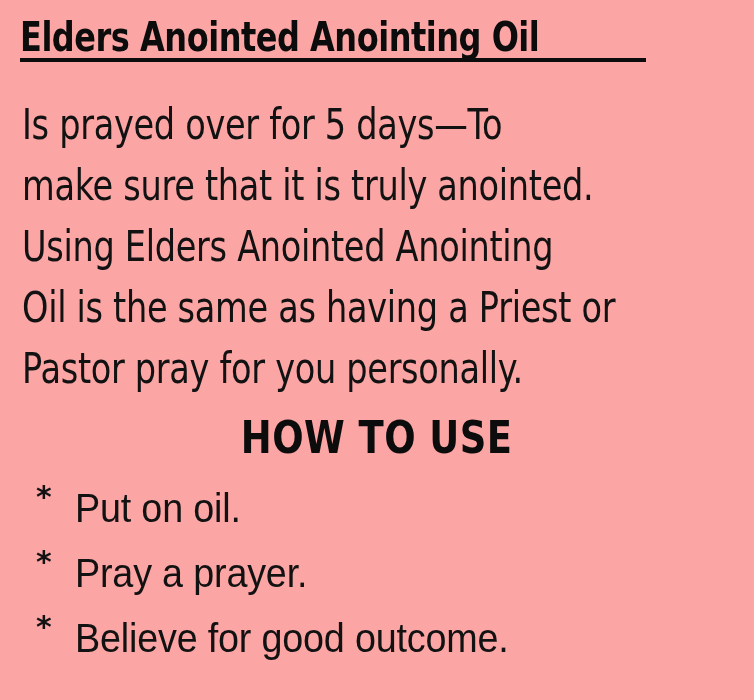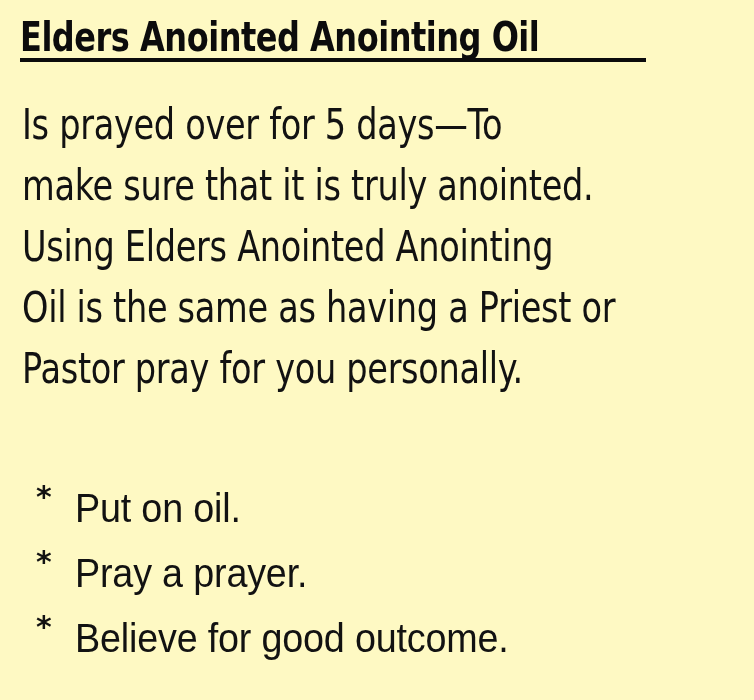--- a/index.html
+++ b/index.html
@@ -13,21 +13,21 @@
     overflow: hidden;
     font-family: "Liberation Sans", sans-serif;
     color: #111111;
     -webkit-font-smoothing: antialiased;
   }
 
   #page {
     position: relative;
     width: 754px;
     height: 700px;
-    background: #fef9c3;
+    background: #fca5a5;
   }
 
   
   .title-block {
     position: absolute;
     left: 20px;
     top: 14px;
     width: 700px;
   }
   .title-text {
@@ -137,20 +137,23 @@
   </div>
 
   <div class="paragraph">
     <div class="para-line">Is prayed over for 5 days—To</div>
     <div class="para-line">make sure that it is truly anointed.</div>
     <div class="para-line">Using Elders Anointed Anointing</div>
     <div class="para-line">Oil is the same as having a Priest or</div>
     <div class="para-line">Pastor pray for you personally.</div>
   </div>
 
+  <div class="section-heading">
+    <span class="section-heading-text">HOW TO USE</span>
+  </div>
 
   <div class="bullet-list">
 
     <div class="bullet-row">
       <span class="bullet-marker">*</span>
       <span class="bullet-text">Put on oil.</span>
     </div>
 
     <div class="bullet-row">
       <span class="bullet-marker">*</span>

